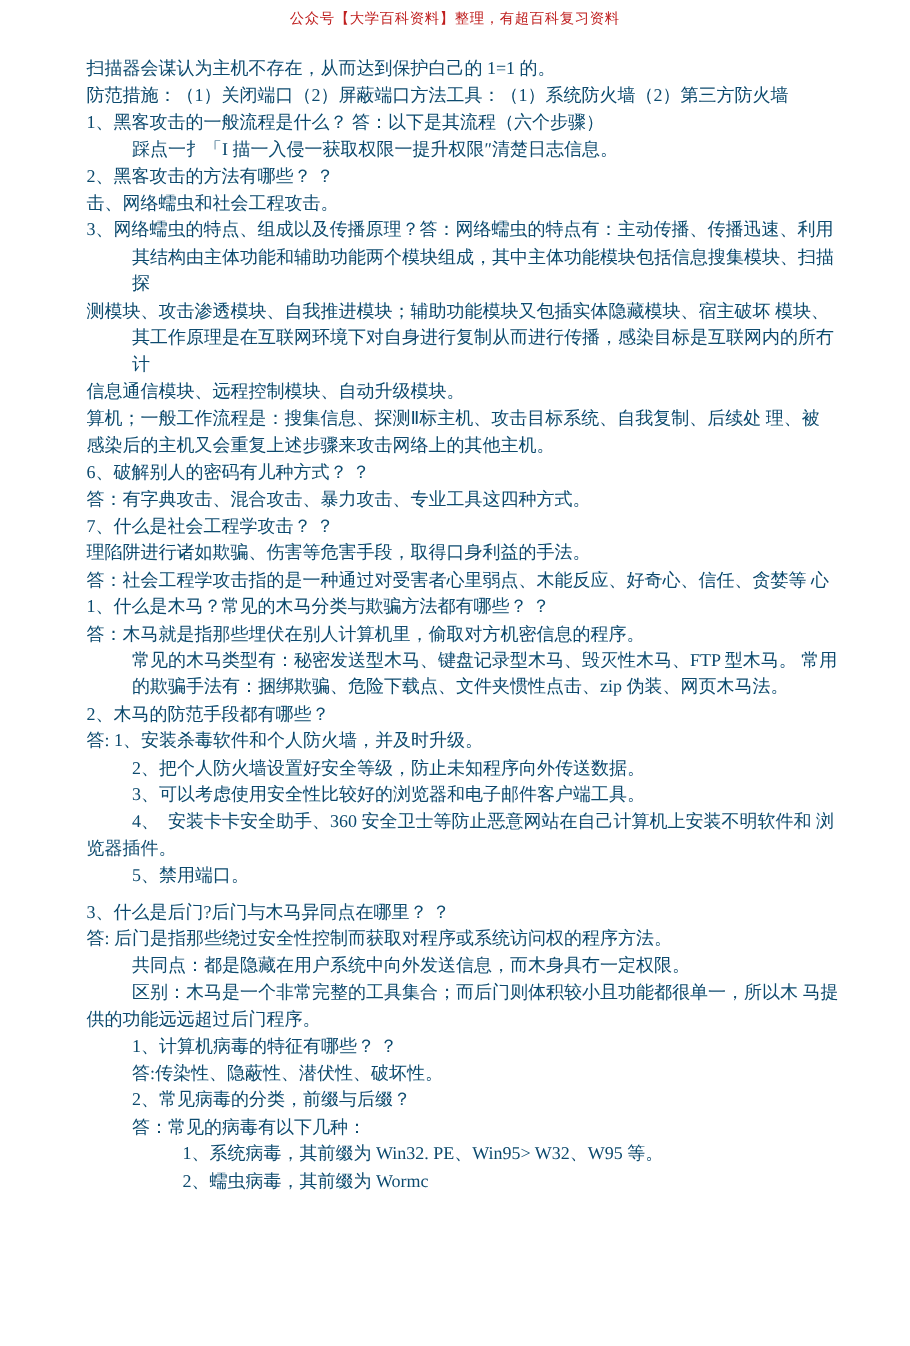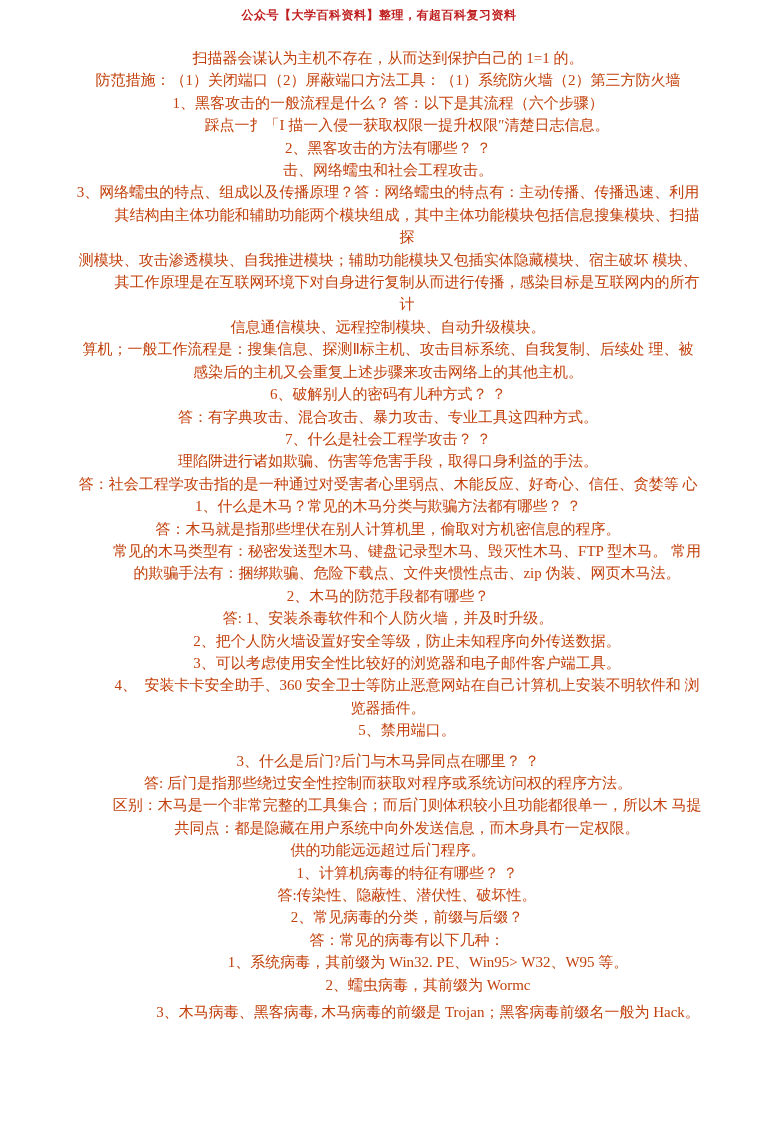--- a/index.html
+++ b/index.html
@@ -19,21 +19,21 @@
     inset: 0;
     background: #ffffff;
   }
   .header-note {
     position: absolute;
     top: 7px;
     left: 0;
     right: 0;
     text-align: center;
     font-size: 12px;
-    font-weight: bold;
+    font-weight: normal;
     letter-spacing: 0.5px;
     color: #b22020; 
   }
   .doc-body {
     position: absolute;
     top: 47px;
     left: 72px;
     width: 632px;
     font-size: 15px;
     line-height: 22.4px;
@@ -47,21 +47,21 @@
   .ind-0 { padding-left: 0; }
   .ind-1 { padding-left: 38px; }
   .ind-2 { padding-left: 80px; }
 </style>
 </head>
 <body>
 
 <div class="page">
   <div class="header-note" style="color: rgb(191, 31, 31);">公众号【大学百科资料】整理，有超百科复习资料</div>
 
-  <div class="doc-body" style="color: #c2410c; text-align: center;">
+  <div class="doc-body" style="color: #0c4a6e;">
       <div class="line ind-0">扫描器会谋认为主机不存在，从而达到保护白己的 1=1 的。</div>
       <div class="line ind-0">防范措施：（1）关闭端口（2）屏蔽端口方法工具：（1）系统防火墙（2）第三方防火墙</div>
       <div class="line ind-0">1、黑客攻击的一般流程是什么？ 答：以下是其流程（六个步骤）</div>
       <div class="line ind-1">踩点一扌「I 描一入侵一获取权限一提升权限″清楚日志信息。</div>
       <div class="line ind-0">2、黑客攻击的方法有哪些？ ？</div>
       <div class="line ind-0">击、网络蠕虫和社会工程攻击。</div>
       <div class="line ind-0">3、网络蠕虫的特点、组成以及传播原理？答：网络蠕虫的特点有：主动传播、传播迅速、利用</div>
       <div class="line ind-1">其结构由主体功能和辅助功能两个模块组成，其中主体功能模块包括信息搜集模块、扫描探</div>
       <div class="line ind-0">测模块、攻击渗透模块、自我推进模块；辅助功能模块又包插实体隐藏模块、宿主破坏 模块、</div>
       <div class="line ind-1">其工作原理是在互联网环境下对自身进行复制从而进行传播，感染目标是互联网内的所冇计</div>
@@ -79,24 +79,23 @@
       <div class="line ind-1">的欺骗手法有：捆绑欺骗、危险下载点、文件夹惯性点击、zip 伪装、网页木马法。</div>
       <div class="line ind-0">2、木马的防范手段都有哪些？</div>
       <div class="line ind-0">答: 1、安装杀毒软件和个人防火墙，并及时升级。</div>
       <div class="line ind-1">2、把个人防火墙设置好安全等级，防止未知程序向外传送数据。</div>
       <div class="line ind-1">3、可以考虑使用安全性比较好的浏览器和电子邮件客户端工具。</div>
       <div class="line ind-1">4、  安装卡卡安全助手、360 安全卫士等防止恶意网站在自己计算机上安装不明软件和 浏</div>
       <div class="line ind-0">览器插件。</div>
       <div class="line ind-1">5、禁用端口。</div>
       <div class="line ind-0" style="margin-top: 8px; font-family: Liberation Serif, serif;">3、什么是后门?后门与木马异同点在哪里？ ？</div>
       <div class="line ind-0">答: 后门是指那些绕过安全性控制而获取对程序或系统访问权的程序方法。</div>
+      <div class="line ind-1">共同点：都是隐藏在用户系统中向外发送信息，而木身具冇一定权限。</div>
       <div class="line ind-1">区别：木马是一个非常完整的工具集合；而后门则体积较小且功能都很单一，所以木 马提</div>
-      <div class="line ind-1">共同点：都是隐藏在用户系统中向外发送信息，而木身具冇一定权限。</div>
       <div class="line ind-0">供的功能远远超过后门程序。</div>
       <div class="line ind-1">1、计算机病毒的特征有哪些？ ？</div>
       <div class="line ind-1">答:传染性、隐蔽性、潜伏性、破坏性。</div>
       <div class="line ind-1">2、常见病毒的分类，前缀与后缀？</div>
       <div class="line ind-1">答：常见的病毒有以下几种：</div>
       <div class="line ind-2">1、系统病毒，其前缀为 Win32. PE、Win95&gt; W32、W95 等。</div>
       <div class="line ind-2">2、蠕虫病毒，其前缀为 Wormc</div>
-      <div class="line ind-2" style="margin-top: 5px;">3、木马病毒、黑客病毒, 木马病毒的前缀是 Trojan；黑客病毒前缀名一般为 Hack。</div>
     </div>
 </div>
 
 </body></html>

